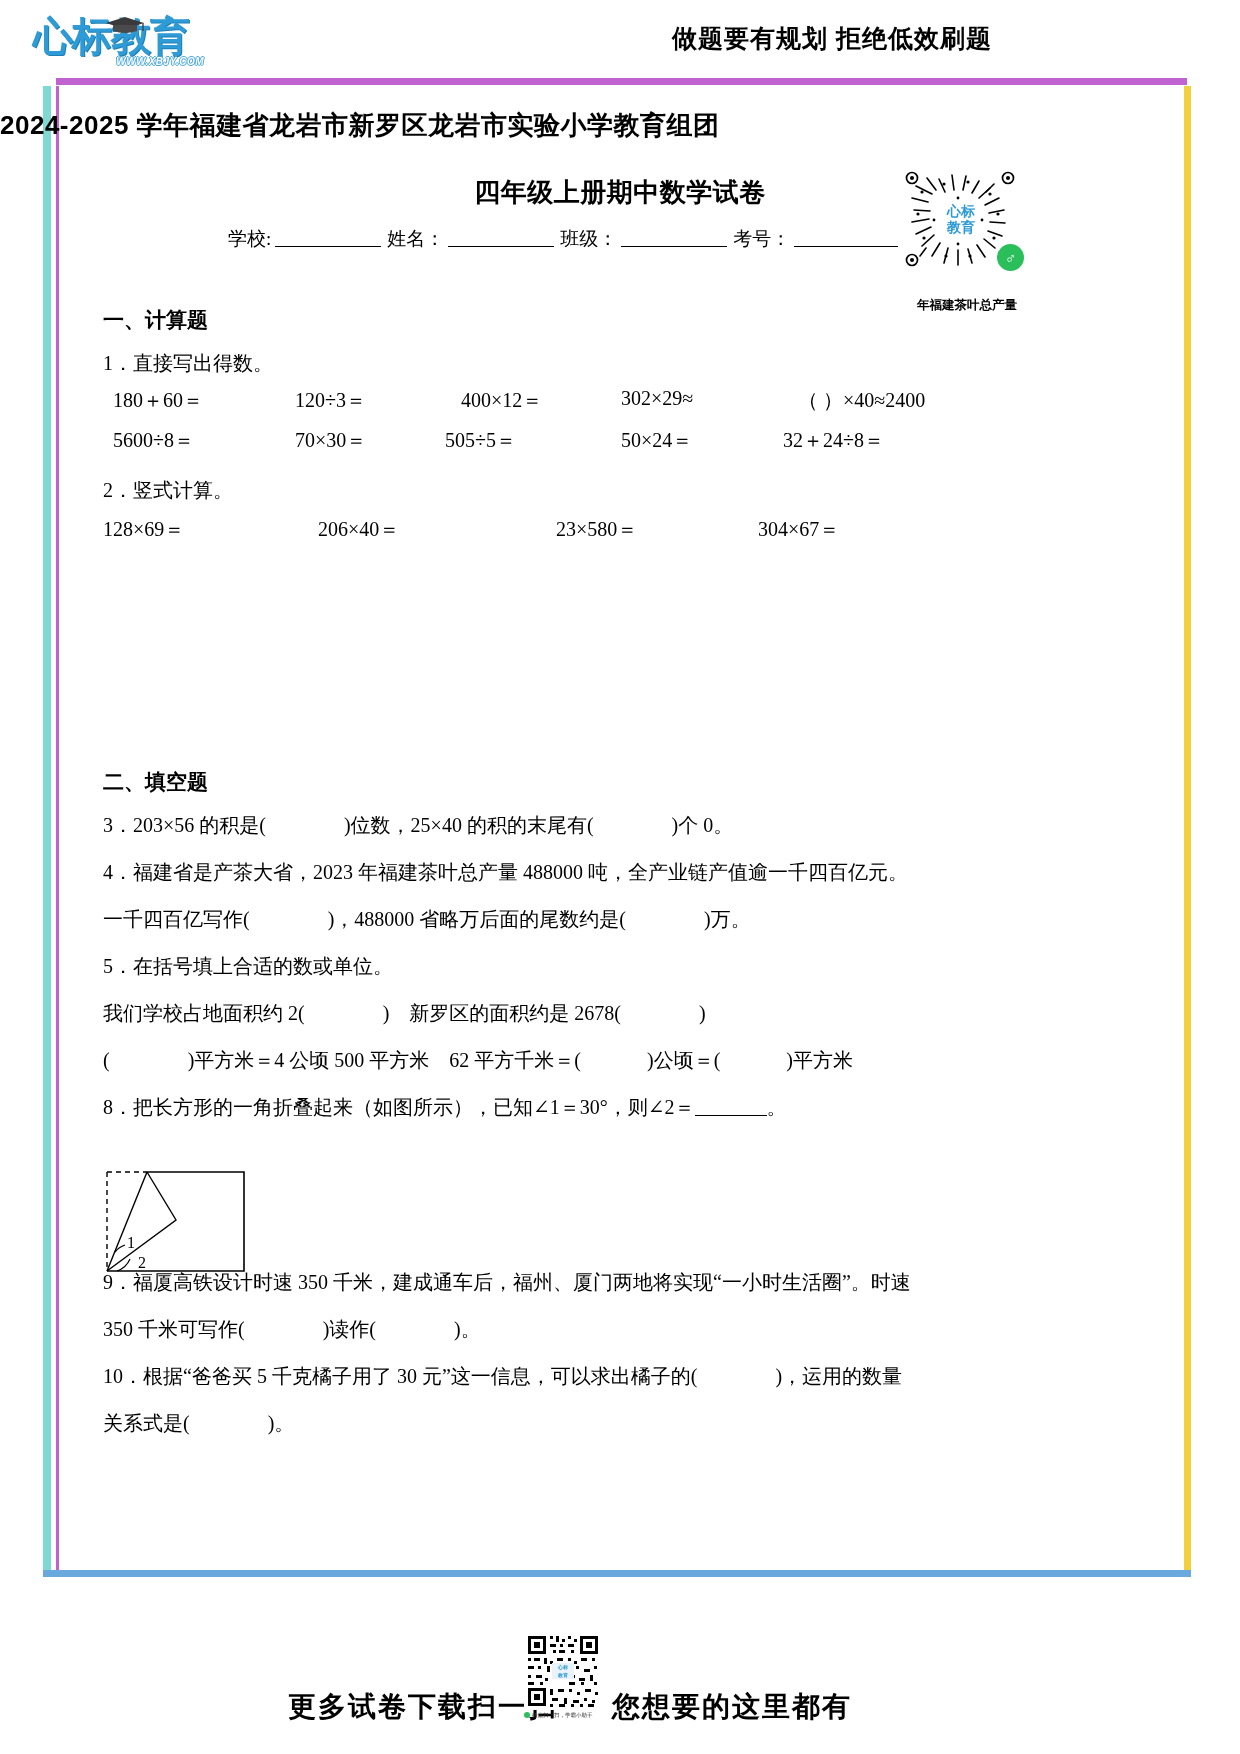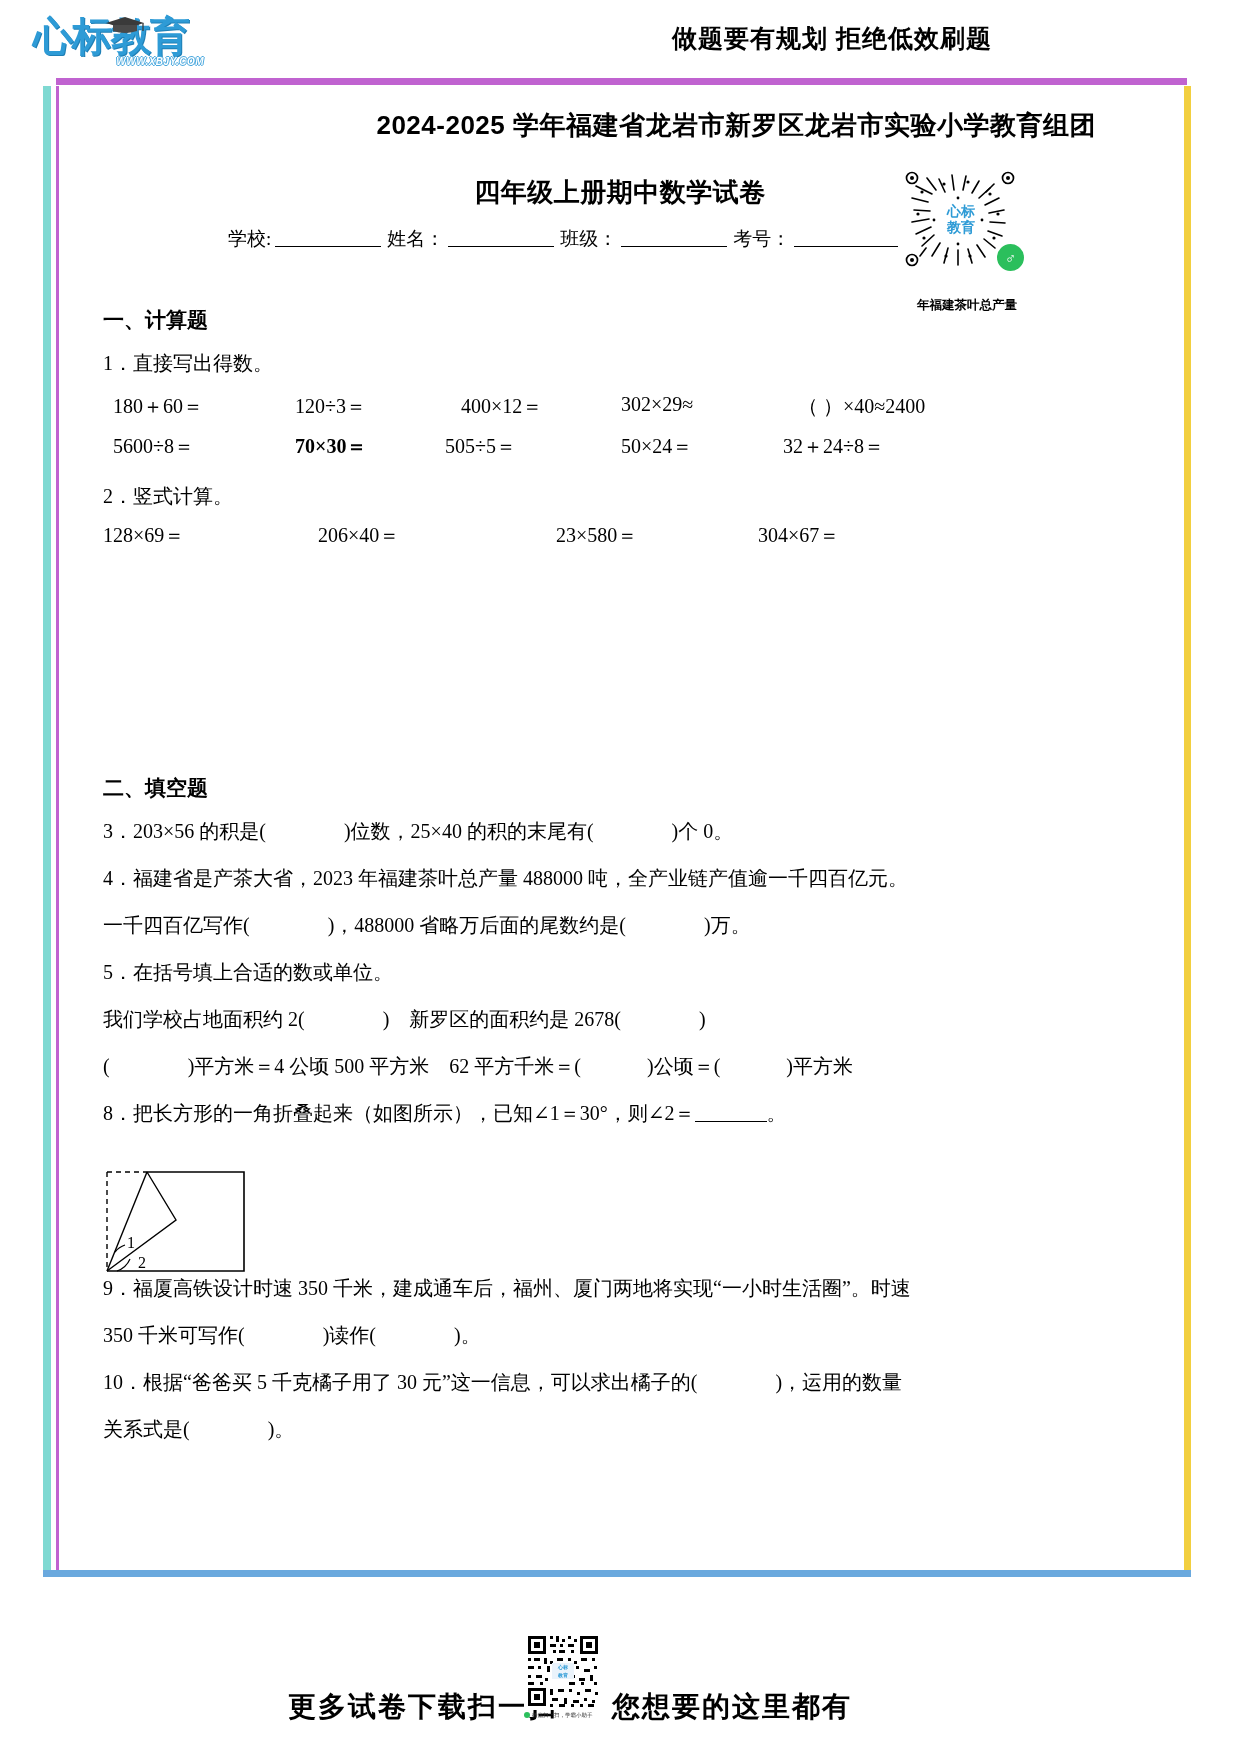--- a/index.html
+++ b/index.html
@@ -94,21 +94,21 @@
     left: 43px; top: 1570px;
     width: 1148px; height: 7px;
     background: #6aa9de;
   }
 
   
   #paper-title-1 {
     position: absolute;
     left: 0; top: 108px;
     width: 1096px;
-    text-align: right;
+    text-align: left;
     font-family: "Liberation Sans", sans-serif;
     font-size: 26px;
     font-weight: bold;
     letter-spacing: 0.5px;
   }
   #paper-title-2 {
     position: absolute;
     left: 0; top: 175px;
     width: 1240px;
     text-align: center;
@@ -372,33 +372,33 @@
     <text x="63" y="68" font-family="Liberation Sans, sans-serif" font-size="14" font-weight="bold" fill="#2e9bd6" text-anchor="middle">教育</text>
   </svg>
   <div id="header-qr-badge">♂</div>
   <div id="header-qr-caption">年福建茶叶总产量</div>
 </div>
 
 <div id="content">
 
   <div class="section-heading">一、计算题</div>
 
-  <div class="q-line" style="margin-bottom:14px;">1．直接写出得数。</div>
+  <div class="q-line" style="margin-bottom:8px;">1．直接写出得数。</div>
 
   <div class="calc-row">
     <span style="left:10px;">180＋60＝</span>
     <span style="left:192px;">120÷3＝</span>
     <span style="left:358px;">400×12＝</span>
     <span style="left:518px;">302×29≈</span>
     <span style="left:695px;">（      ）×40≈2400</span>
   </div>
 
   <div class="calc-row" style="margin-bottom:8px;">
     <span style="left:10px;">5600÷8＝</span>
-    <span style="left:192px;font-weight:bold;">70×30＝</span>
+    <span style="left:192px;">70×30＝</span>
     <span style="left:342px;font-family:Liberation Serif, serif;">505÷5＝</span>
     <span style="left:518px;">50×24＝</span>
     <span style="left:680px;">32＋24÷8＝</span>
   </div>
 
   <div class="q-line" style="margin-bottom:10px;">2．竖式计算。</div>
 
   <div class="vertical-row">
     <span style="left:0px;">128×69＝</span>
     <span style="left:215px;">206×40＝</span>

